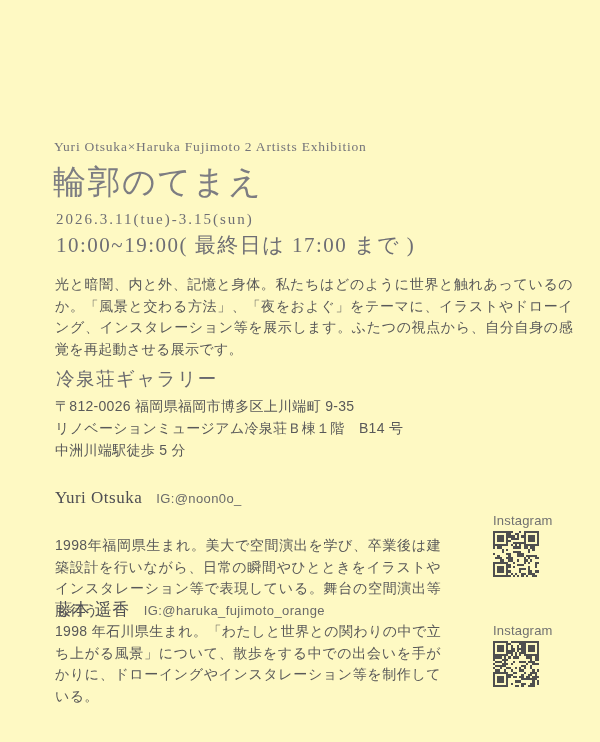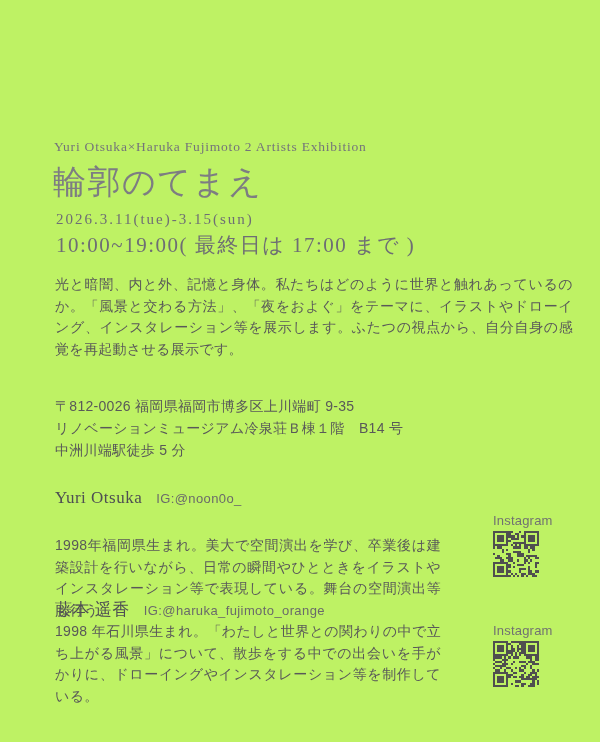--- a/index.html
+++ b/index.html
@@ -1,19 +1,19 @@
 <!DOCTYPE html>
 <html><head>
 <meta charset="utf-8">
 <style>
   html,body{margin:0;padding:0;background:#ffffff;}
   .page{
     position:relative;
     width:600px;height:742px;
-    background:#bef264;
+    background:#fef9c3;
     overflow:hidden;
     font-family:"Liberation Sans","DejaVu Sans",sans-serif;
   }
   .serif{font-family:"Liberation Serif","DejaVu Serif",serif;}
 
   .subtitle{
     position:absolute;left:54px;top:139px;
     font-size:13.5px;letter-spacing:0.8px;color:#74747a;
     font-weight:400;
   }
@@ -82,20 +82,21 @@
 
 <div class="page">
 
   <div class="subtitle serif">Yuri Otsuka×Haruka Fujimoto 2 Artists Exhibition</div>
   <div class="title serif">輪郭のてまえ</div>
   <div class="date-line serif">2026.3.11(tue)-3.15(sun)</div>
   <div class="time-line serif">10:00~19:00( 最終日は 17:00 まで )</div>
 
   <div class="intro">光と暗闇、内と外、記憶と身体。私たちはどのように世界と触れあっているのか。「風景と交わる方法」、「夜をおよぐ」をテーマに、イラストやドローイング、インスタレーション等を展示します。ふたつの視点から、自分自身の感覚を再起動させる展示です。</div>
 
+  <div class="venue-name serif">冷泉荘ギャラリー</div>
   <div class="venue-address">
     <div>〒812-0026 福岡県福岡市博多区上川端町 9-35</div>
     <div>リノベーションミュージアム冷泉荘Ｂ棟１階　B14 号</div>
     <div>中洲川端駅徒歩 5 分</div>
   </div>
 
   <div class="artist-row row-1">
     <span class="artist-name serif">Yuri Otsuka</span>
     <span class="artist-ig">IG:@noon0o_</span>
   </div>

